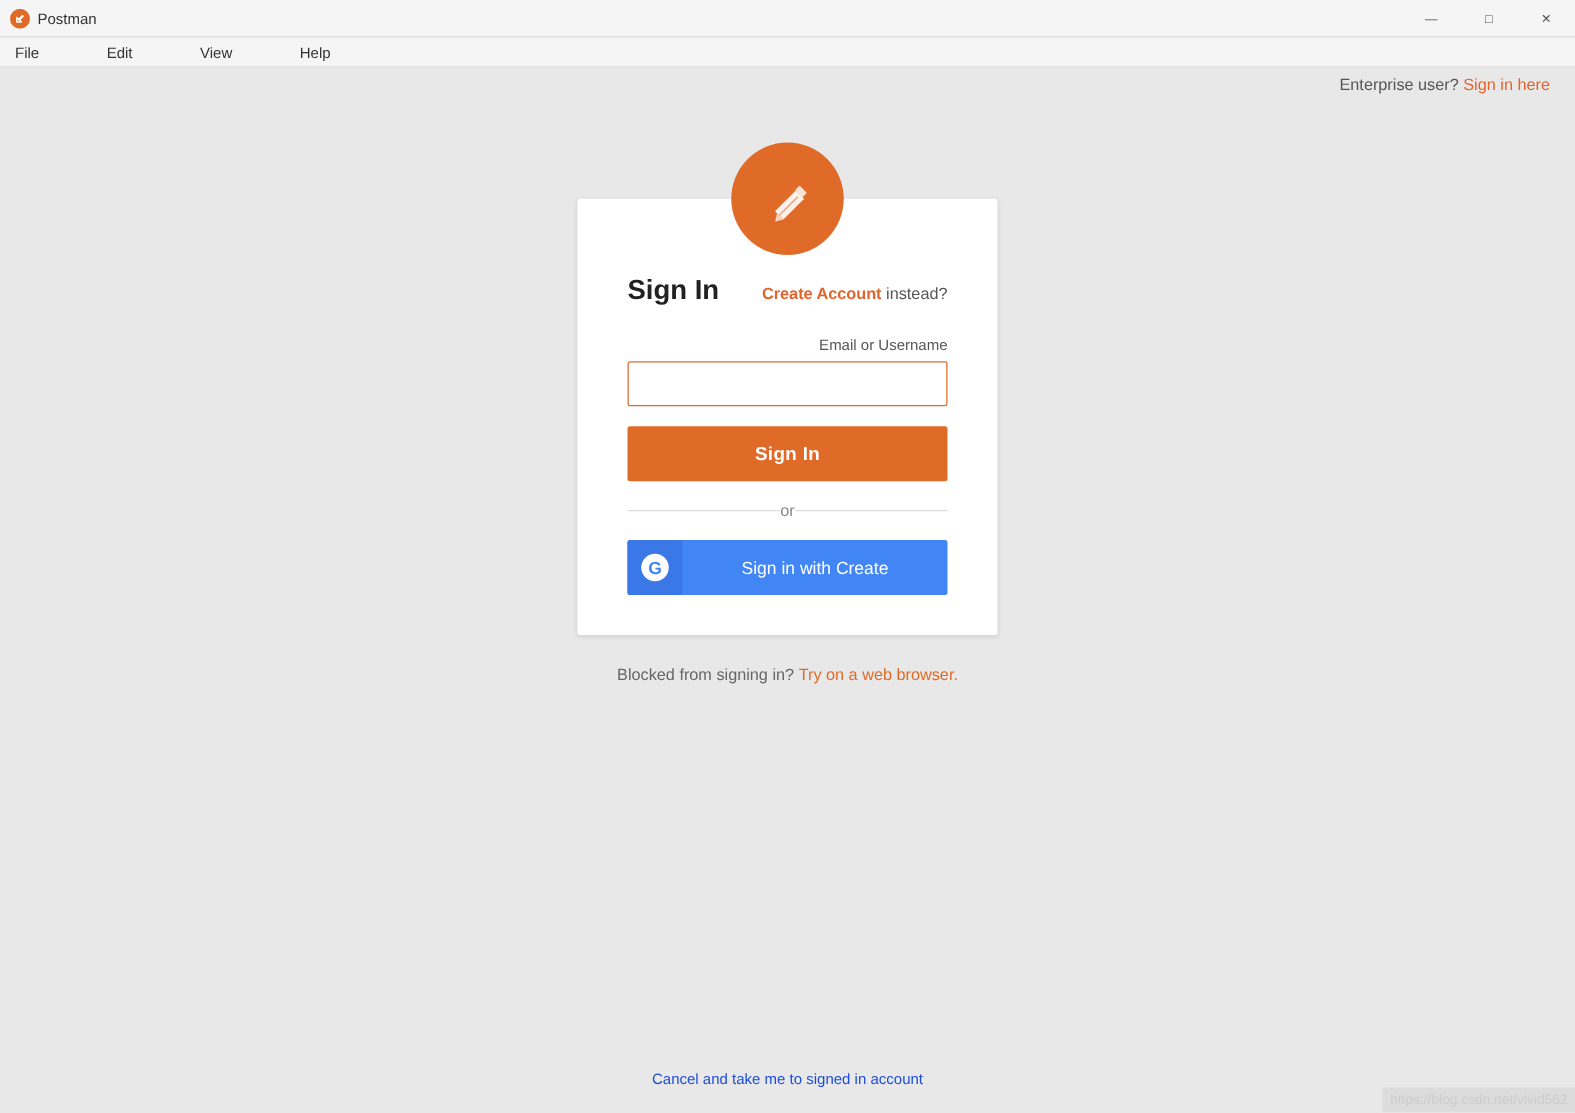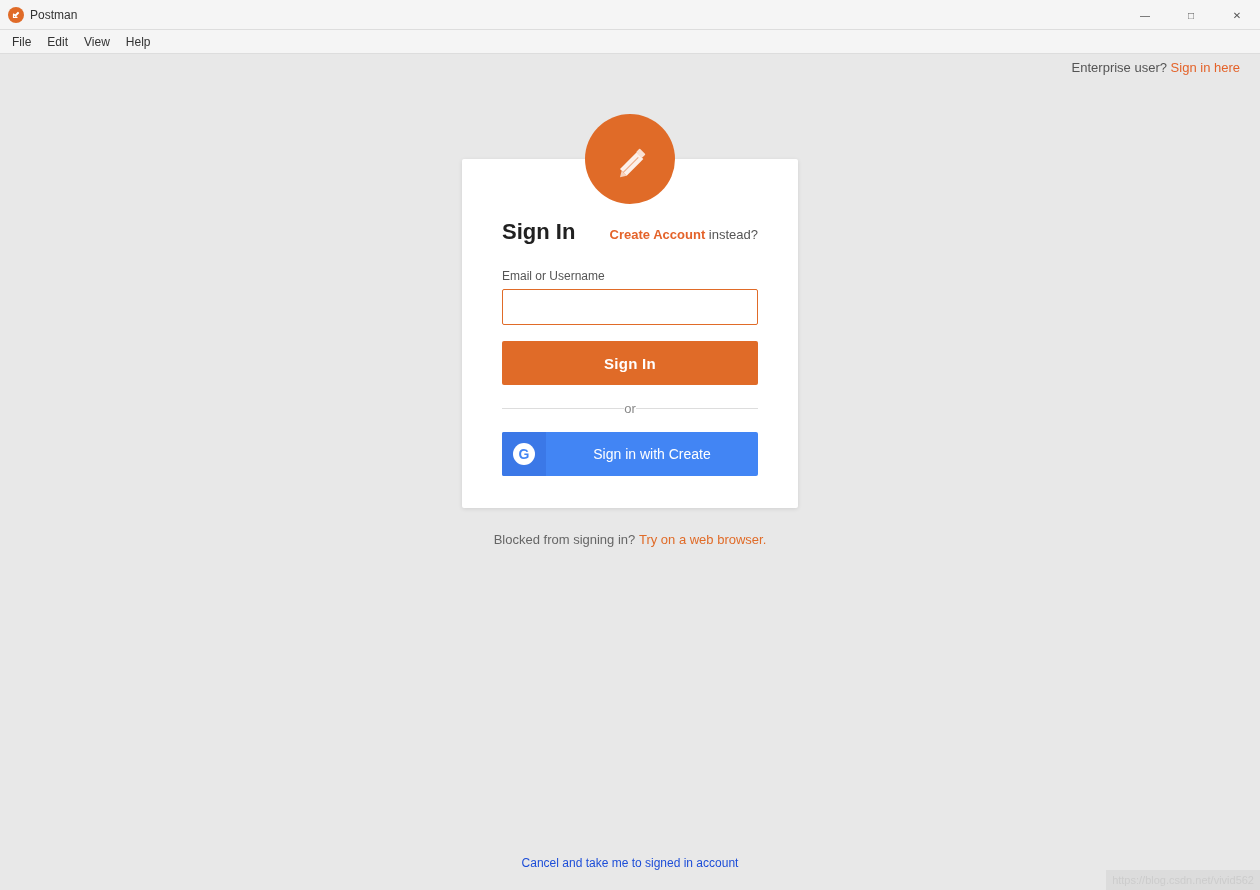--- a/index.html
+++ b/index.html
@@ -58,20 +58,21 @@
     }
 
     
     .menu-bar {
       background: #f5f5f5;
       height: 24px;
       display: flex;
       align-items: center;
       padding: 0 4px;
       border-bottom: 1px solid #ddd;
+      gap: 38px;
     }
 
     .menu-item {
       font-size: 12px;
       color: #333;
       padding: 0 8px;
       height: 24px;
       display: flex;
       align-items: center;
       cursor: pointer;
@@ -153,20 +154,21 @@
 
     .form-group {
       margin-bottom: 16px;
     }
 
     .form-label {
       display: block;
       font-size: 12px;
       color: #555;
       margin-bottom: 6px;
+      text-align: right;
     }
 
     .form-input {
       width: 100%;
       height: 36px;
       border: 1.5px solid #e06b28;
       border-radius: 2px;
       padding: 0 10px;
       font-size: 13px;
       outline: none;

